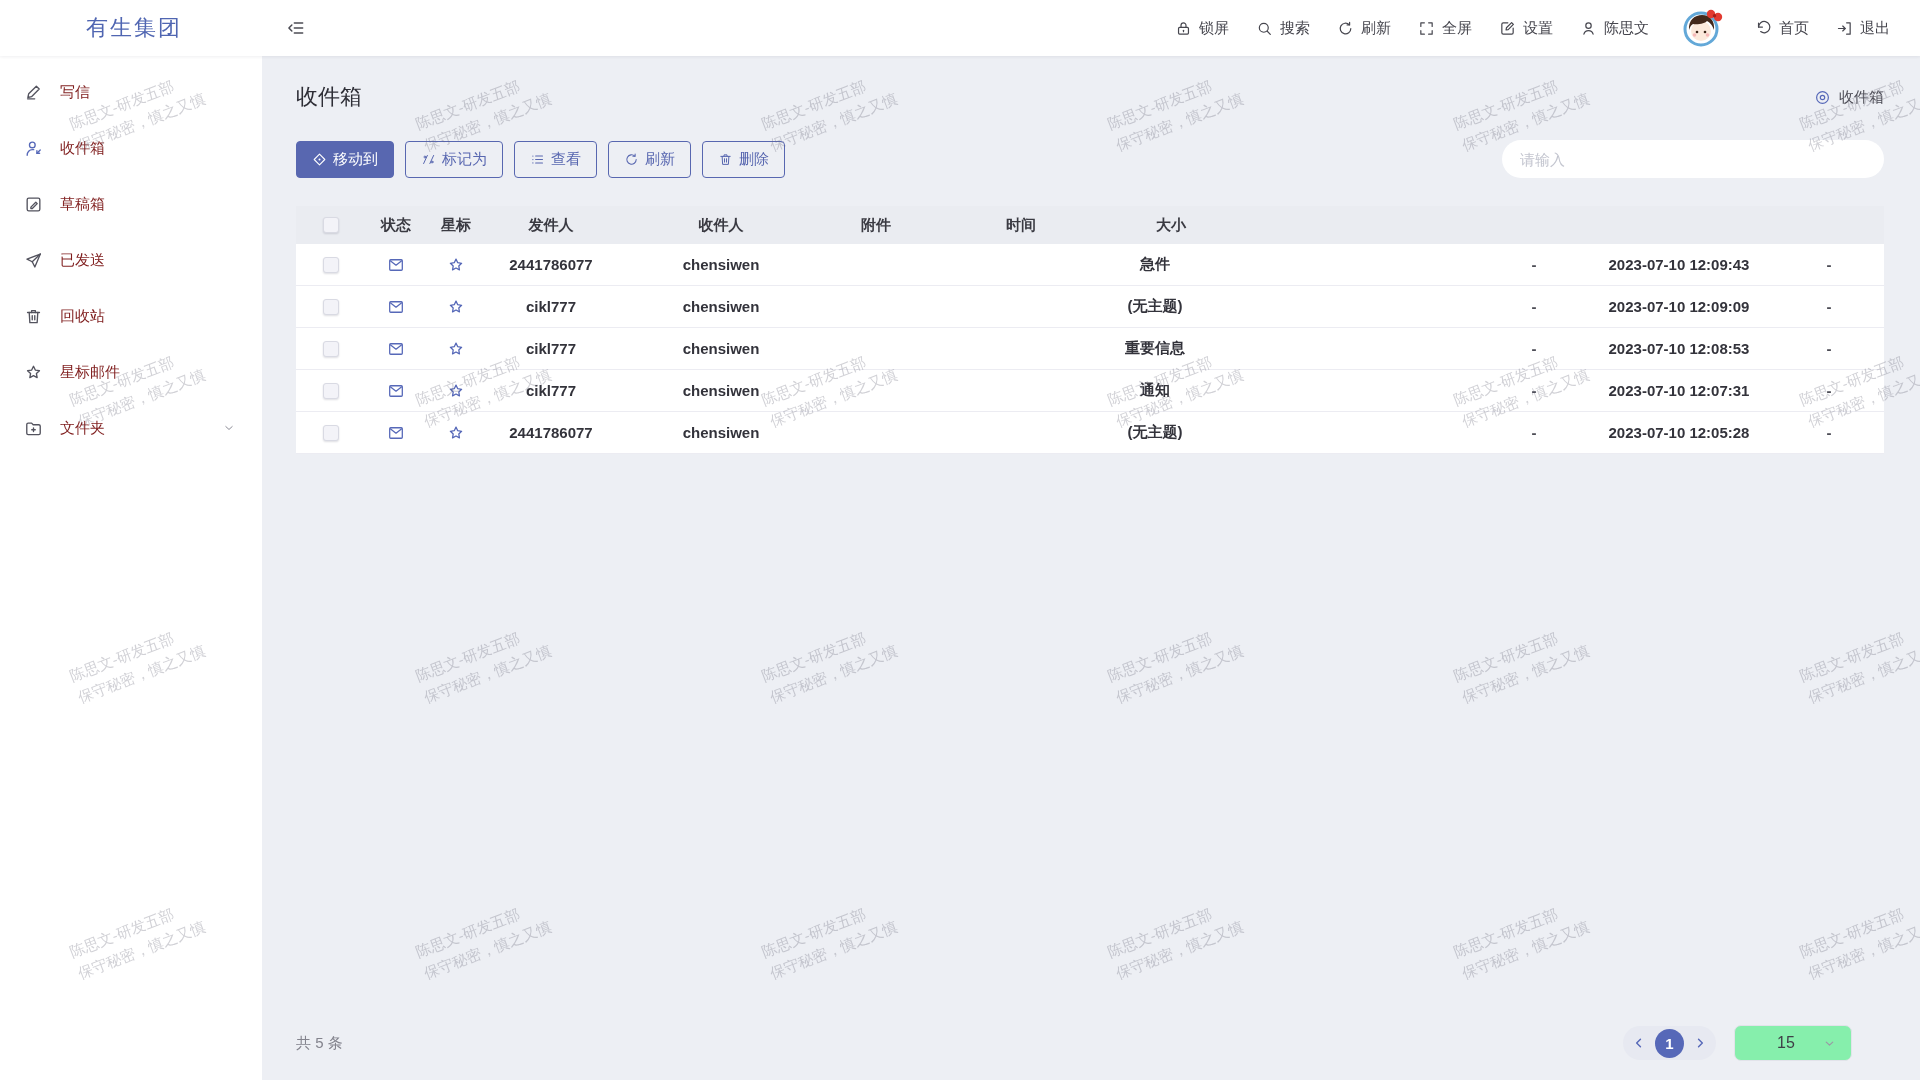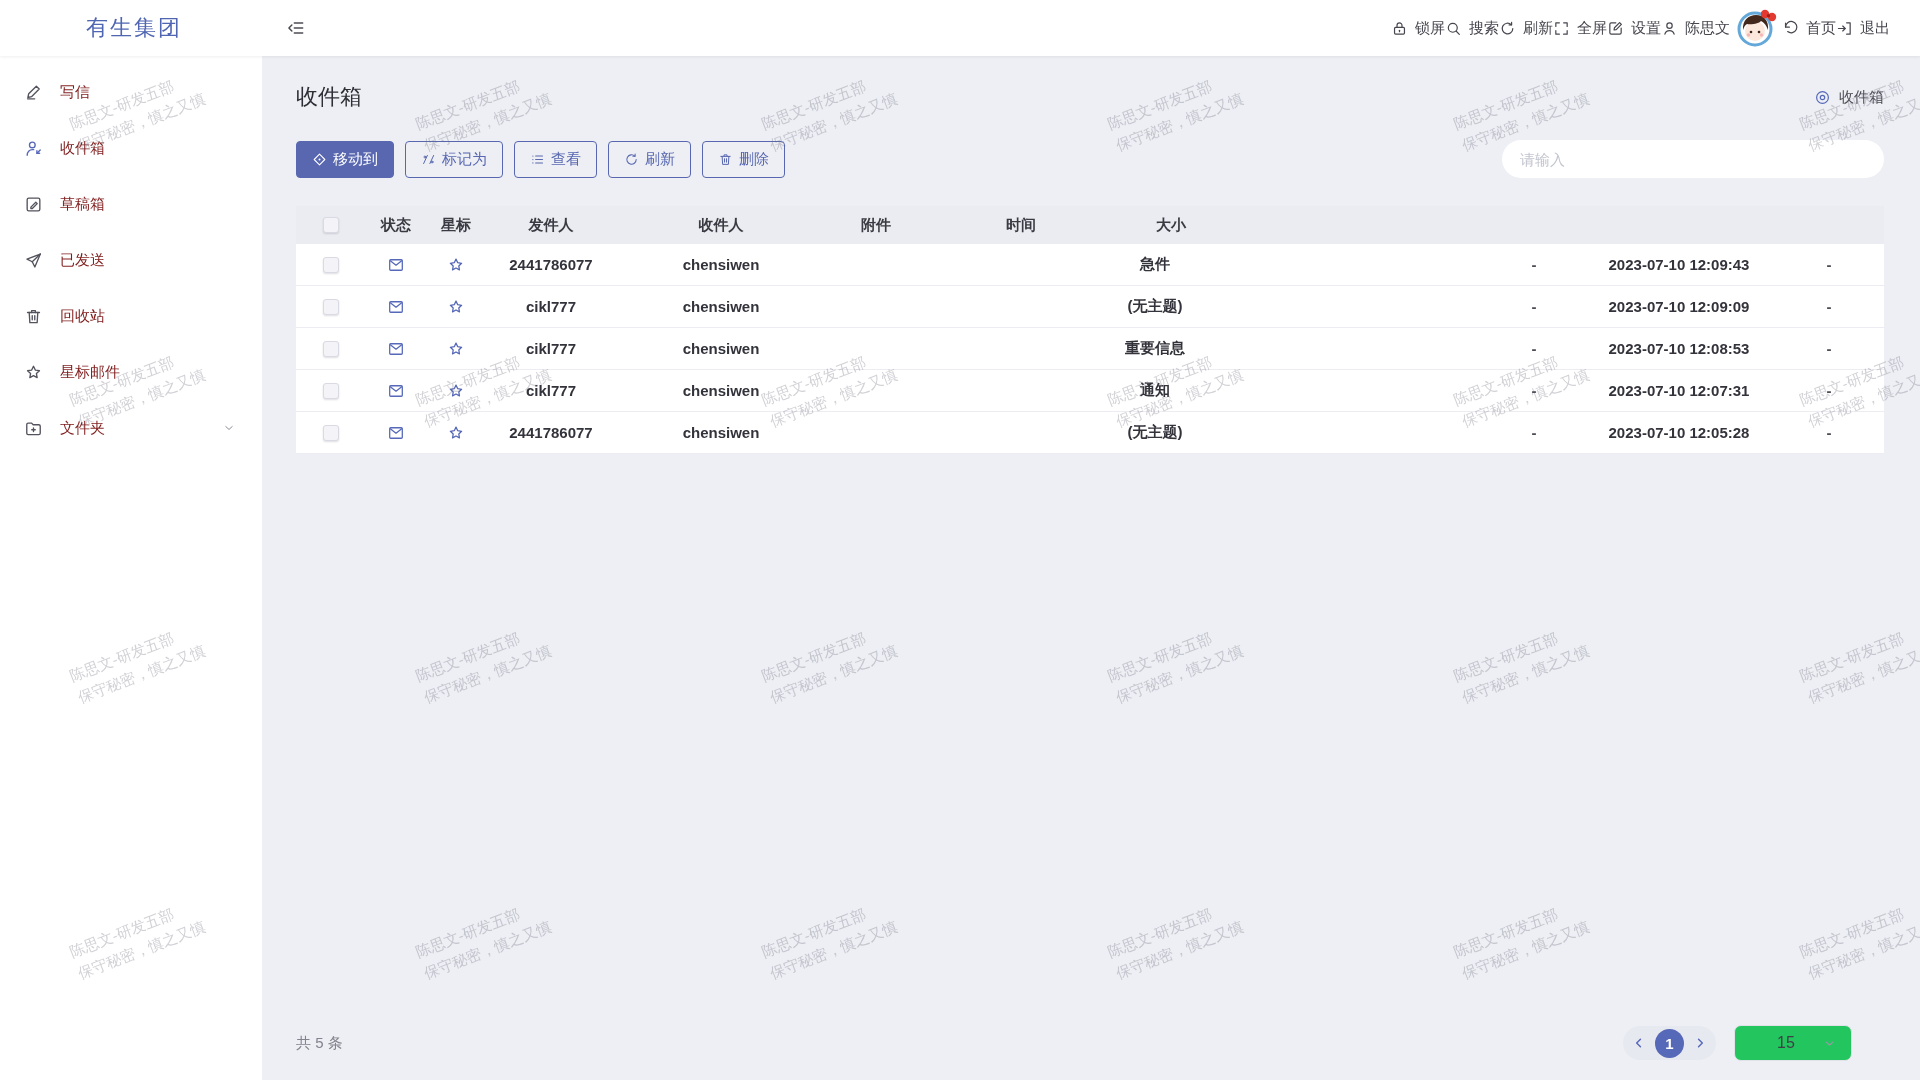--- a/index.html
+++ b/index.html
@@ -5,21 +5,21 @@
   * { margin:0; padding:0; box-sizing:border-box; }
   html,body { width:1920px; height:1080px; overflow:hidden;
     font-family:"Liberation Sans","DejaVu Sans",sans-serif; background:#edeff4; color:#33333b; }
 
   
   .topbar { position:fixed; top:0; left:0; right:0; height:56px; background:#fff;
     display:flex; align-items:center; z-index:20; box-shadow:0 1px 3px rgba(30,30,60,.07); }
   .brand { width:262px; padding-left:86px; font-size:22px; letter-spacing:2px; color:#5066b2; }
   .collapse-btn { margin-left:24px; color:#4c4c54; cursor:pointer; display:flex; }
   .collapse-btn svg { width:20px; height:20px; }
-  .topbar-right { margin-left:auto; display:flex; align-items:center; padding-right:30px; }
+  .topbar-right { margin-left:auto; display:flex; align-items:center; gap:27px; padding-right:30px; }
   .tb-item { display:flex; align-items:center; gap:7px; font-size:15px; color:#46464e; cursor:pointer; }
   .tb-item svg { width:17px; height:17px; }
   .avatar { width:44px; height:44px; cursor:pointer; margin:0 4px; }
 
   
   .sidebar { position:fixed; top:56px; left:0; bottom:0; width:262px; background:#fff; padding-top:8px; }
   .nav-item { height:56px; display:flex; align-items:center; padding:0 26px 0 24px; gap:17px;
     font-size:15px; color:#7f1d1d; cursor:pointer; }
   .nav-icon { display:flex; color:#53535e; }
   .nav-icon svg { width:19px; height:19px; }
@@ -63,21 +63,21 @@
 
   
   .footer { margin-top:auto; height:68px; display:flex; align-items:center; padding:0 68px 6px 34px; }
   .total { font-size:15px; color:#83838d; }
   .pager { margin-left:auto; display:flex; align-items:center; gap:9px; background:#e7e9f1;
     border-radius:17px; height:34px; padding:0 9px; }
   .pg-arrow { display:flex; color:#5668b8; cursor:pointer; }
   .pg-arrow svg { width:14px; height:14px; }
   .pg-current { width:29px; height:29px; border-radius:50%; background:#5668b8; color:#fff;
     display:flex; align-items:center; justify-content:center; font-size:15px; font-weight:700; cursor:pointer; }
-  .page-size { margin-left:18px; width:118px; height:36px; background:#22c55e; border:1px solid #e2e3ea;
+  .page-size { margin-left:18px; width:118px; height:36px; background:#86efac; border:1px solid #e2e3ea;
     border-radius:7px; display:flex; align-items:center; padding:0 15px 0 42px; cursor:pointer;
     font-size:16px; color:#3f3f47; justify-content:space-between; }
   .page-size svg { width:13px; height:13px; color:#9a9aa4; }
 
   
   .watermarks { position:fixed; inset:0; z-index:40; pointer-events:none; }
   .wm { position:absolute; transform:rotate(-21deg); color:rgba(104,104,120,.30);
     font-size:15px; line-height:1.55; white-space:nowrap; }
 </style>
 </head>

